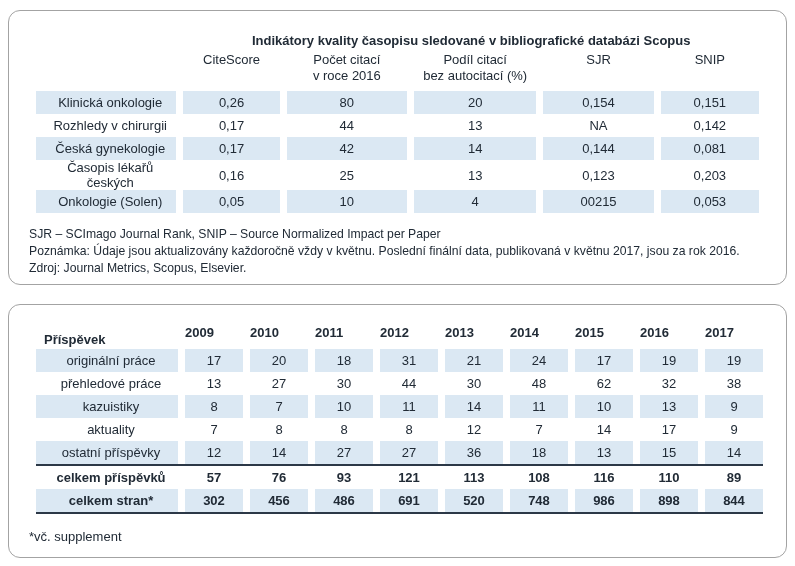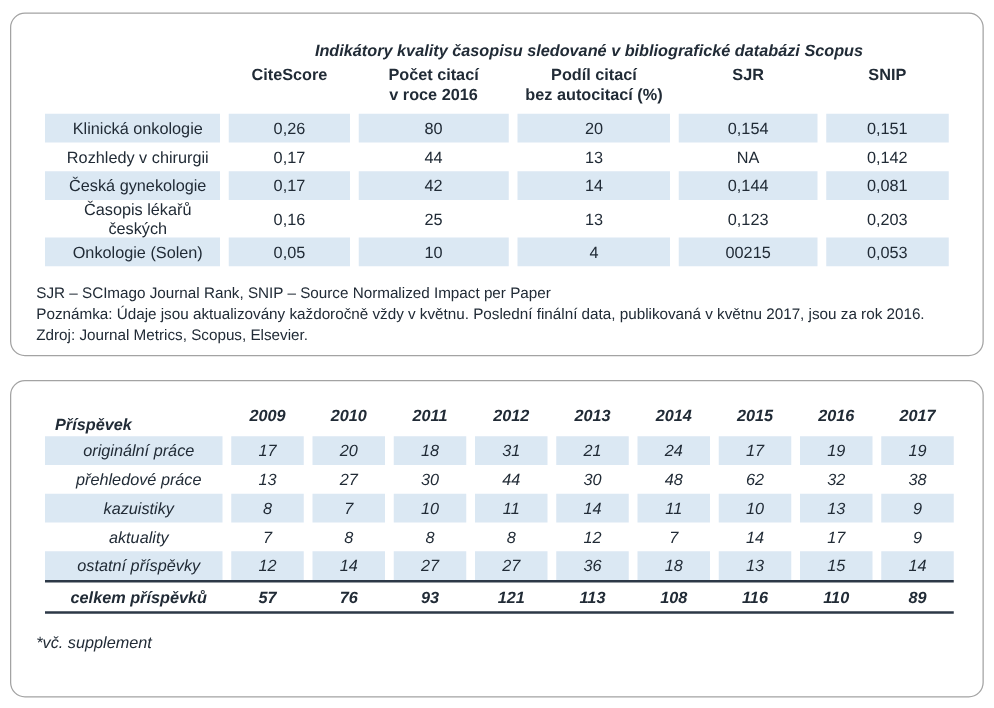--- a/index.html
+++ b/index.html
@@ -13,43 +13,42 @@
     -webkit-font-smoothing: antialiased;
   }
   .panel {
     position: absolute;
     background: #ffffff;
     border: 1.5px solid #a3a3a3;
     border-radius: 12px;
     box-sizing: border-box;
   }
   #panel1 { left: 8px;  top: 10px;  width: 779px; height: 275px; padding: 14px 20px 0 20px; }
-  #panel2 { left: 8px;  top: 304px; width: 779px; height: 254px; padding: 12px 20px 0 20px; font-style: italic; }
+  #panel2 { left: 8px;  top: 304px; width: 779px; height: 254px; padding: 12px 20px 0 20px; }
 
   table {
     border-collapse: separate;
     border-spacing: 7px 0;
     table-layout: fixed;
     width: 100%;
     font-size: 13px;
   }
   td, th { padding: 0; margin: 0; }
 
   
   .t1-title {
     font-weight: bold;
     font-size: 13px;
     text-align: center;
     height: 26px;
     vertical-align: top;
     padding-top: 4px;
-    font-style: italic;
   }
   .t1 th {
-    font-weight: bold;
+    font-weight: normal;
     text-align: center;
     vertical-align: top;
     line-height: 16px;
     padding-bottom: 7px;
   }
   .t1 th.lbl, .t2 th.lbl { text-align: left; padding-left: 8px; vertical-align: bottom; }
   .t1 td, .t2 td {
     height: 23px;
     text-align: center;
     vertical-align: middle;
@@ -64,21 +63,21 @@
   
   .notes {
     margin-top: 13px;
     font-size: 12.2px;
     line-height: 1.38;
   }
 
   
   .t2 th {
     font-weight: bold;
-    text-align: center;
+    text-align: left;
     height: 30px;
     vertical-align: middle;
     padding-bottom: 2px;
   }
   tr.bold td { font-weight: bold; }
   tr.rule-row td { height: 2px; }
   .rule { height: 1.5px; background: #2c3847; width: 100%; }
 
   .footnote {
     margin-top: 15px;
@@ -277,20 +276,32 @@
         <td>57</td>
         <td>76</td>
         <td>93</td>
         <td>121</td>
         <td>113</td>
         <td>108</td>
         <td>116</td>
         <td>110</td>
         <td>89</td>
       </tr>
+      <tr class="bold stripe">
+        <td class="lbl">celkem stran*</td>
+        <td>302</td>
+        <td>456</td>
+        <td>486</td>
+        <td>691</td>
+        <td>520</td>
+        <td>748</td>
+        <td>986</td>
+        <td>898</td>
+        <td>844</td>
+      </tr>
       <tr class="rule-row">
         <td colspan="10">
             <div class="rule"></div>
           </td>
       </tr>
     </tbody>
   </table>
 
   <div class="footnote">*vč. supplement</div>
 </div>

